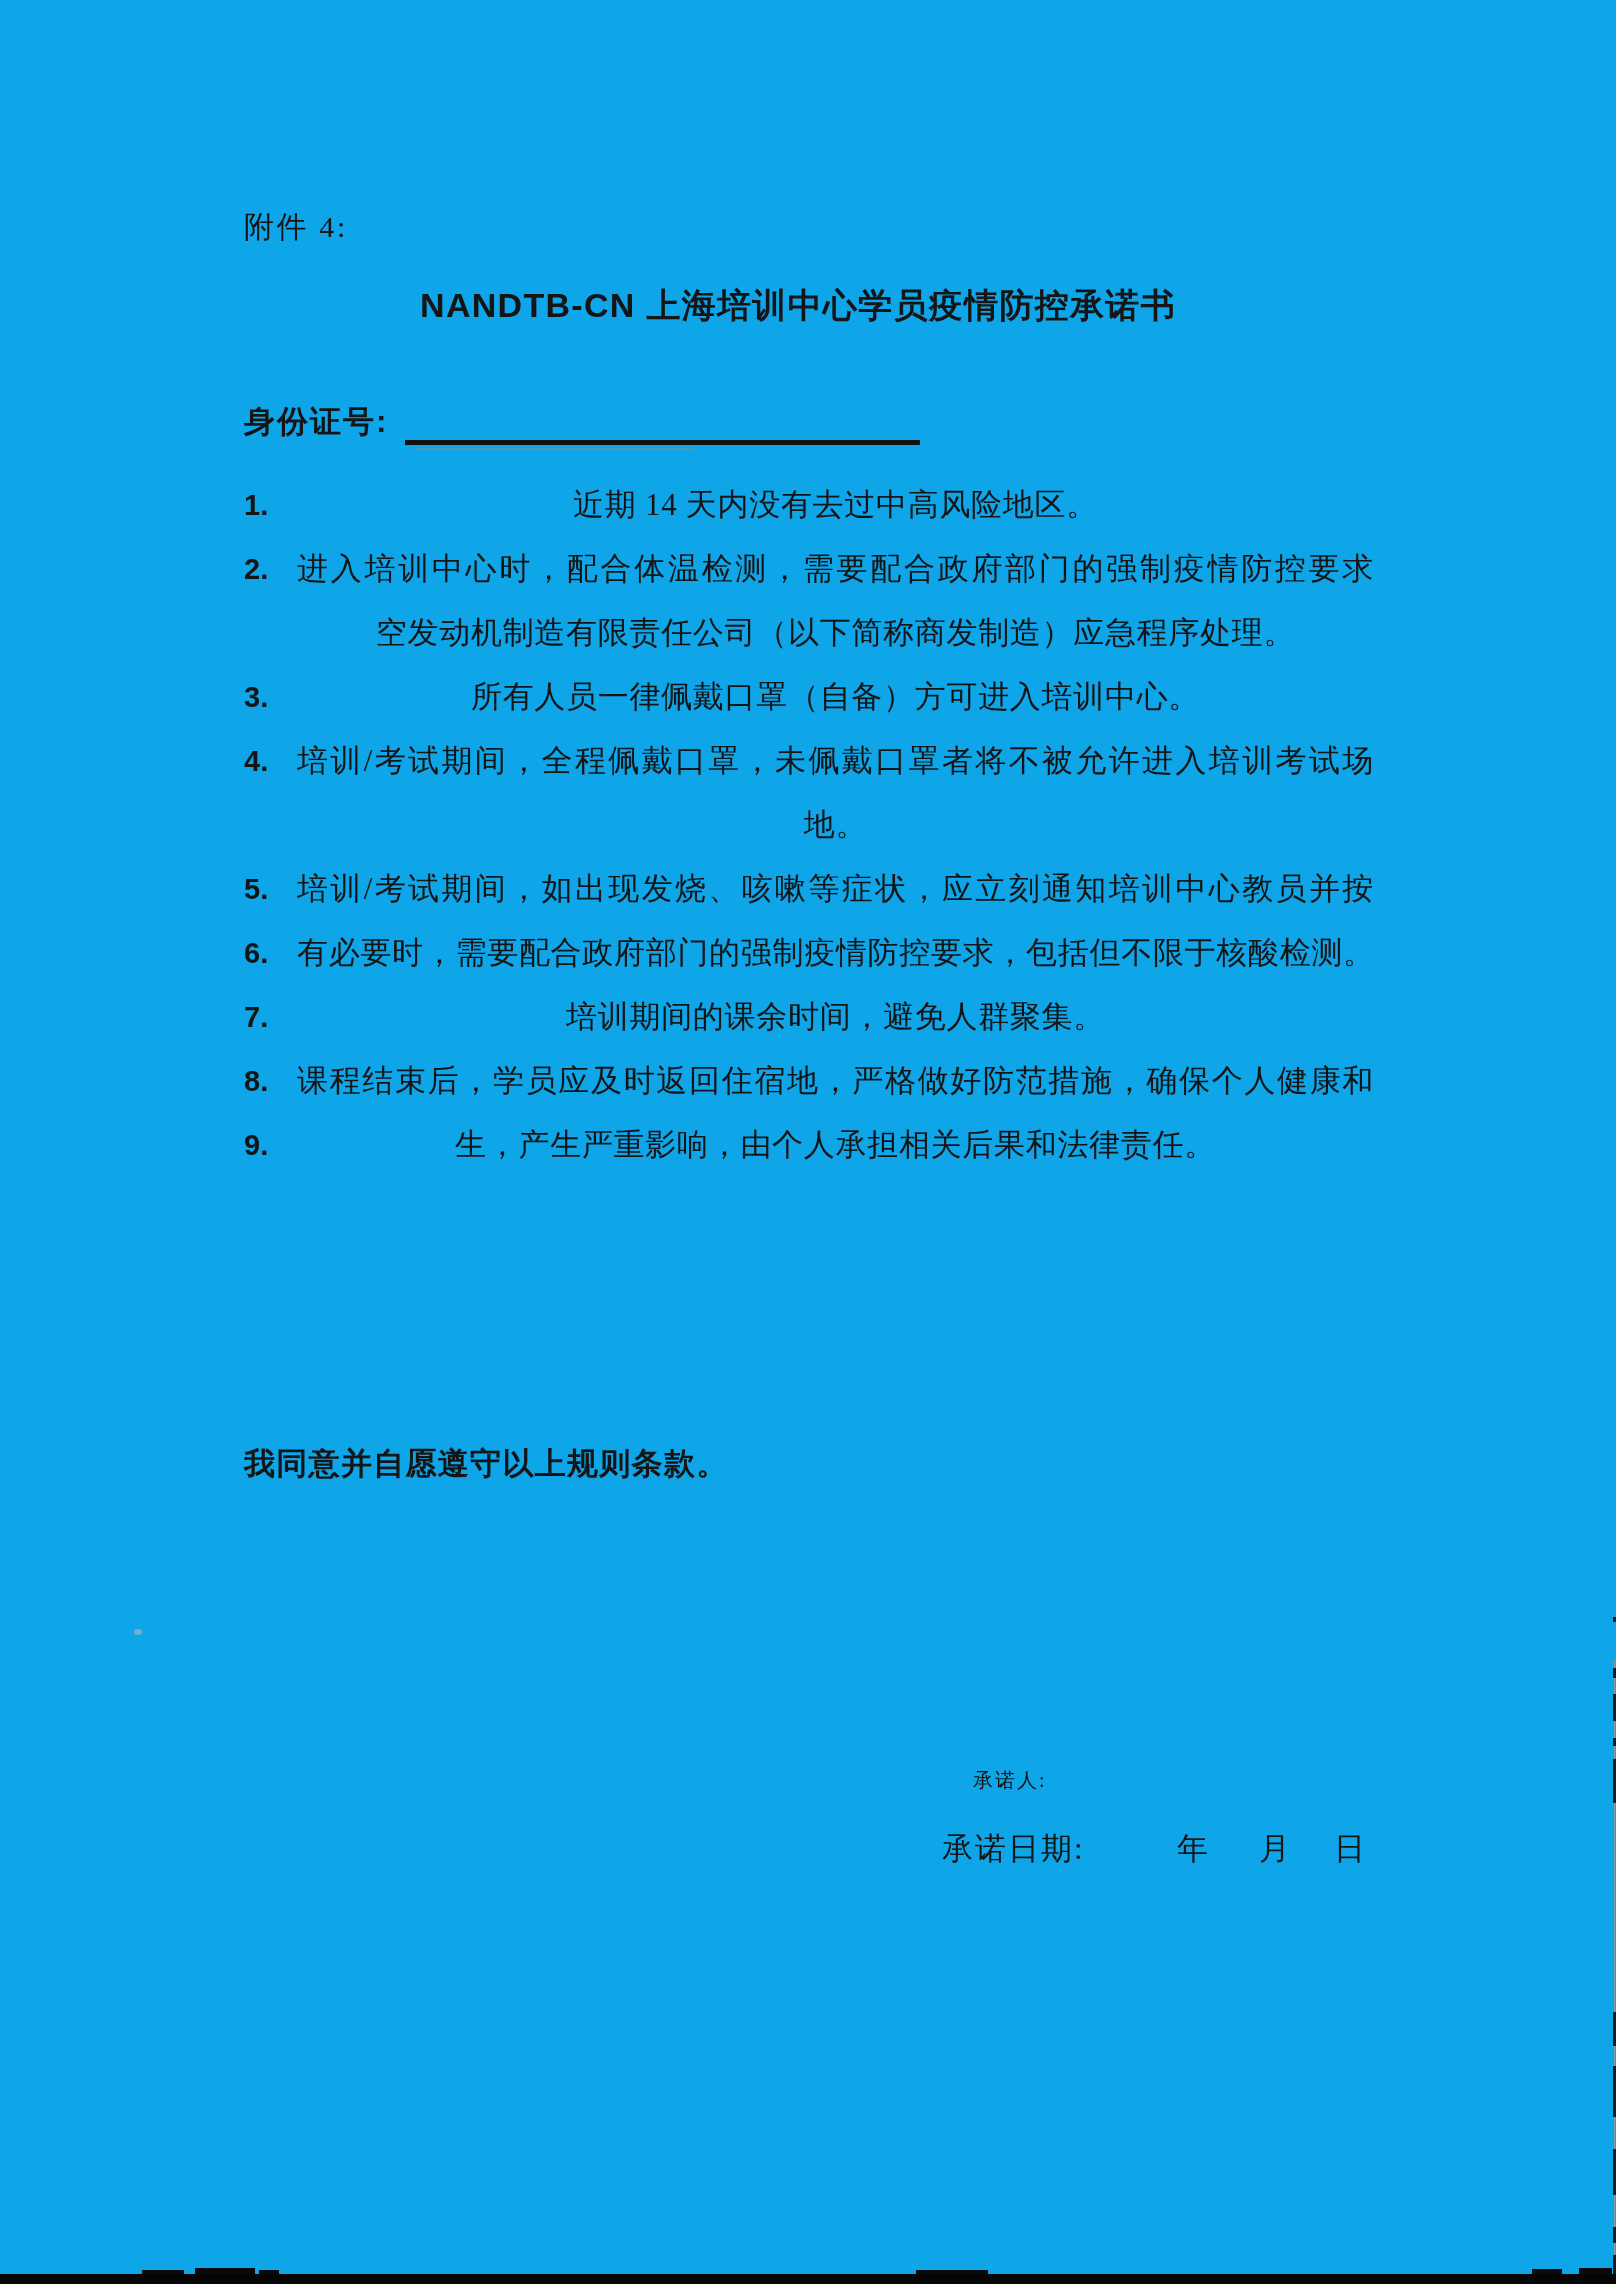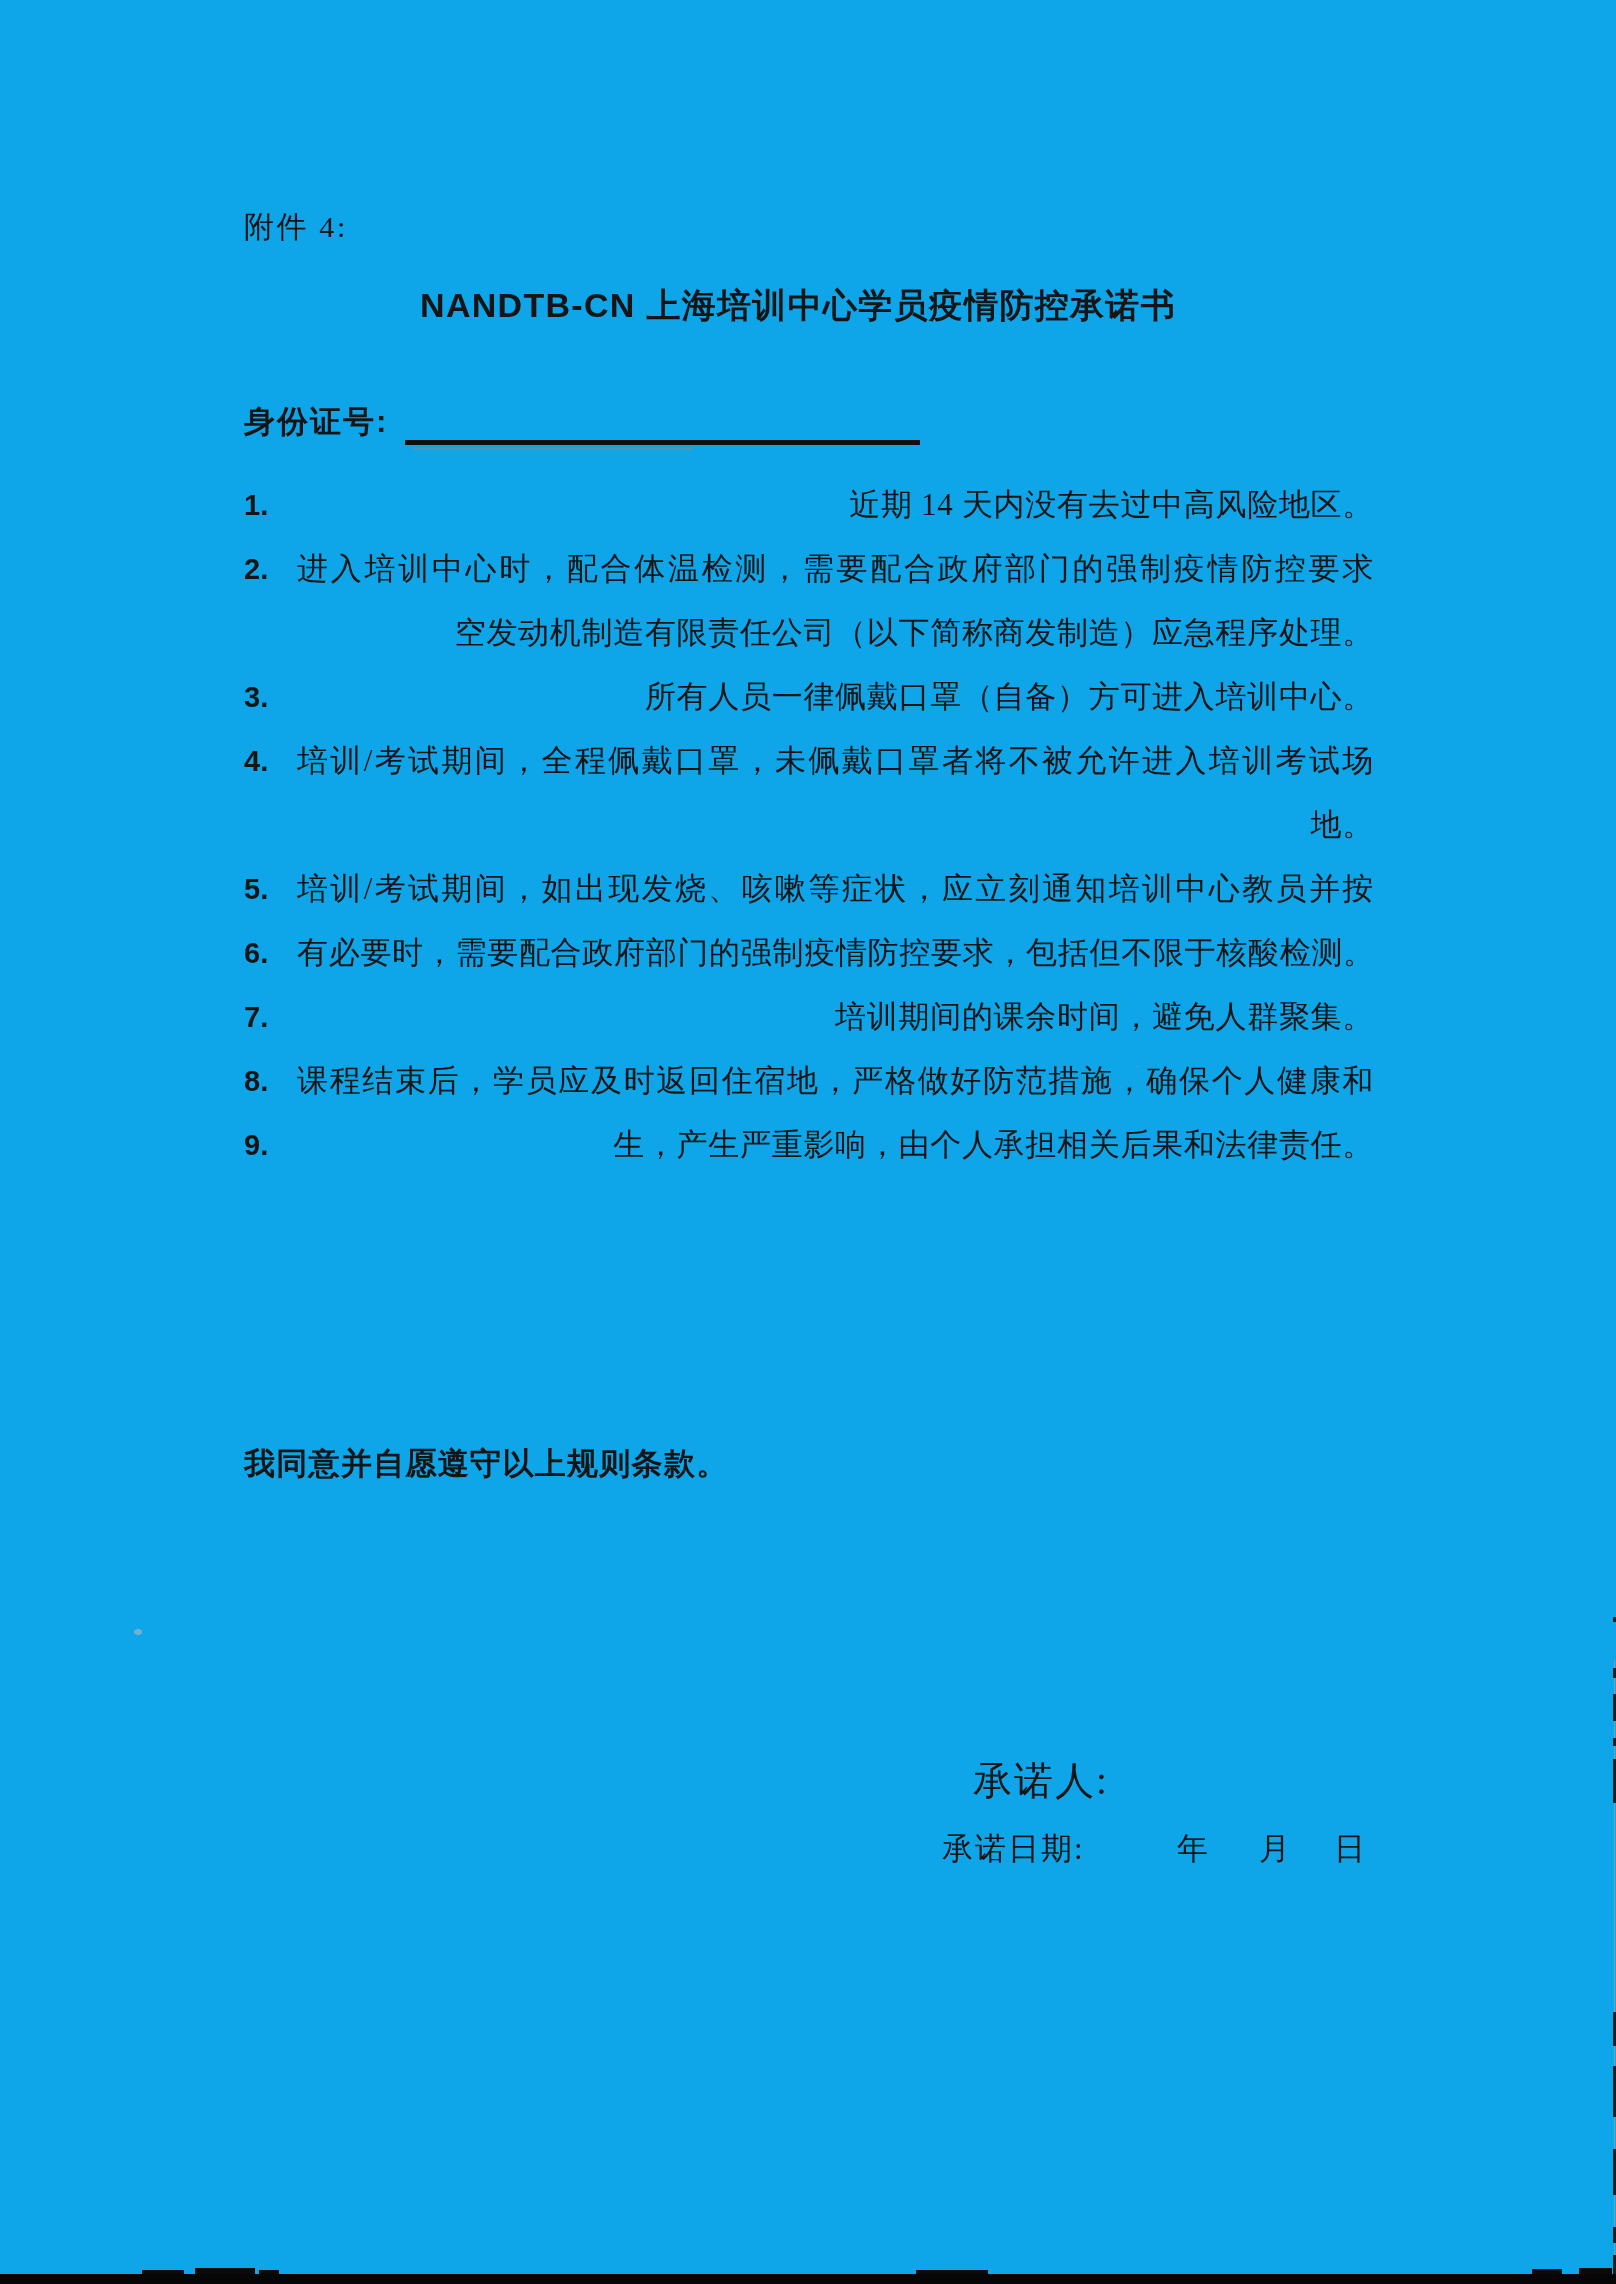--- a/index.html
+++ b/index.html
@@ -45,36 +45,36 @@
     position:absolute; left:244px; top:473px; width:1130px;
   }
   .rule{position:relative; padding-left:53px;}
   .rule-num{
     position:absolute; left:0; top:0;
     font-family:"Liberation Sans", sans-serif;
     font-weight:700; font-size:29px; line-height:64px;
   }
   .rule-line{
     font-size:31px; line-height:64px; letter-spacing:0.7px;
-    white-space:nowrap; text-align:right;
+    white-space:nowrap; text-align:center;
   }
   .rule-line.full{
     text-align:justify; text-align-last:justify; text-justify:inter-character;
     width:1077px;
   }
   
   .agreement{
     position:absolute; left:244px; top:1441px;
     font-family:"Liberation Sans", sans-serif;
     font-weight:700; font-size:31px; line-height:46px; letter-spacing:1.3px;
   }
   
   .sig-promisor{
     position:absolute; left:973px; top:1759px;
-    font-size:39px; line-height:43px; letter-spacing:2px;
+    font-size:20px; line-height:43px; letter-spacing:2px;
   }
   .sig-date{
     position:absolute; left:942px; top:1827px; width:495px; height:43px;
     font-size:31px; line-height:43px;
   }
   .sig-date-label{position:absolute; left:0; top:0; letter-spacing:2px;}
   .ymd{position:absolute; top:0;}
   .ymd.y{left:235px;}
   .ymd.m{left:317px;}
   .ymd.d{left:392px;}

